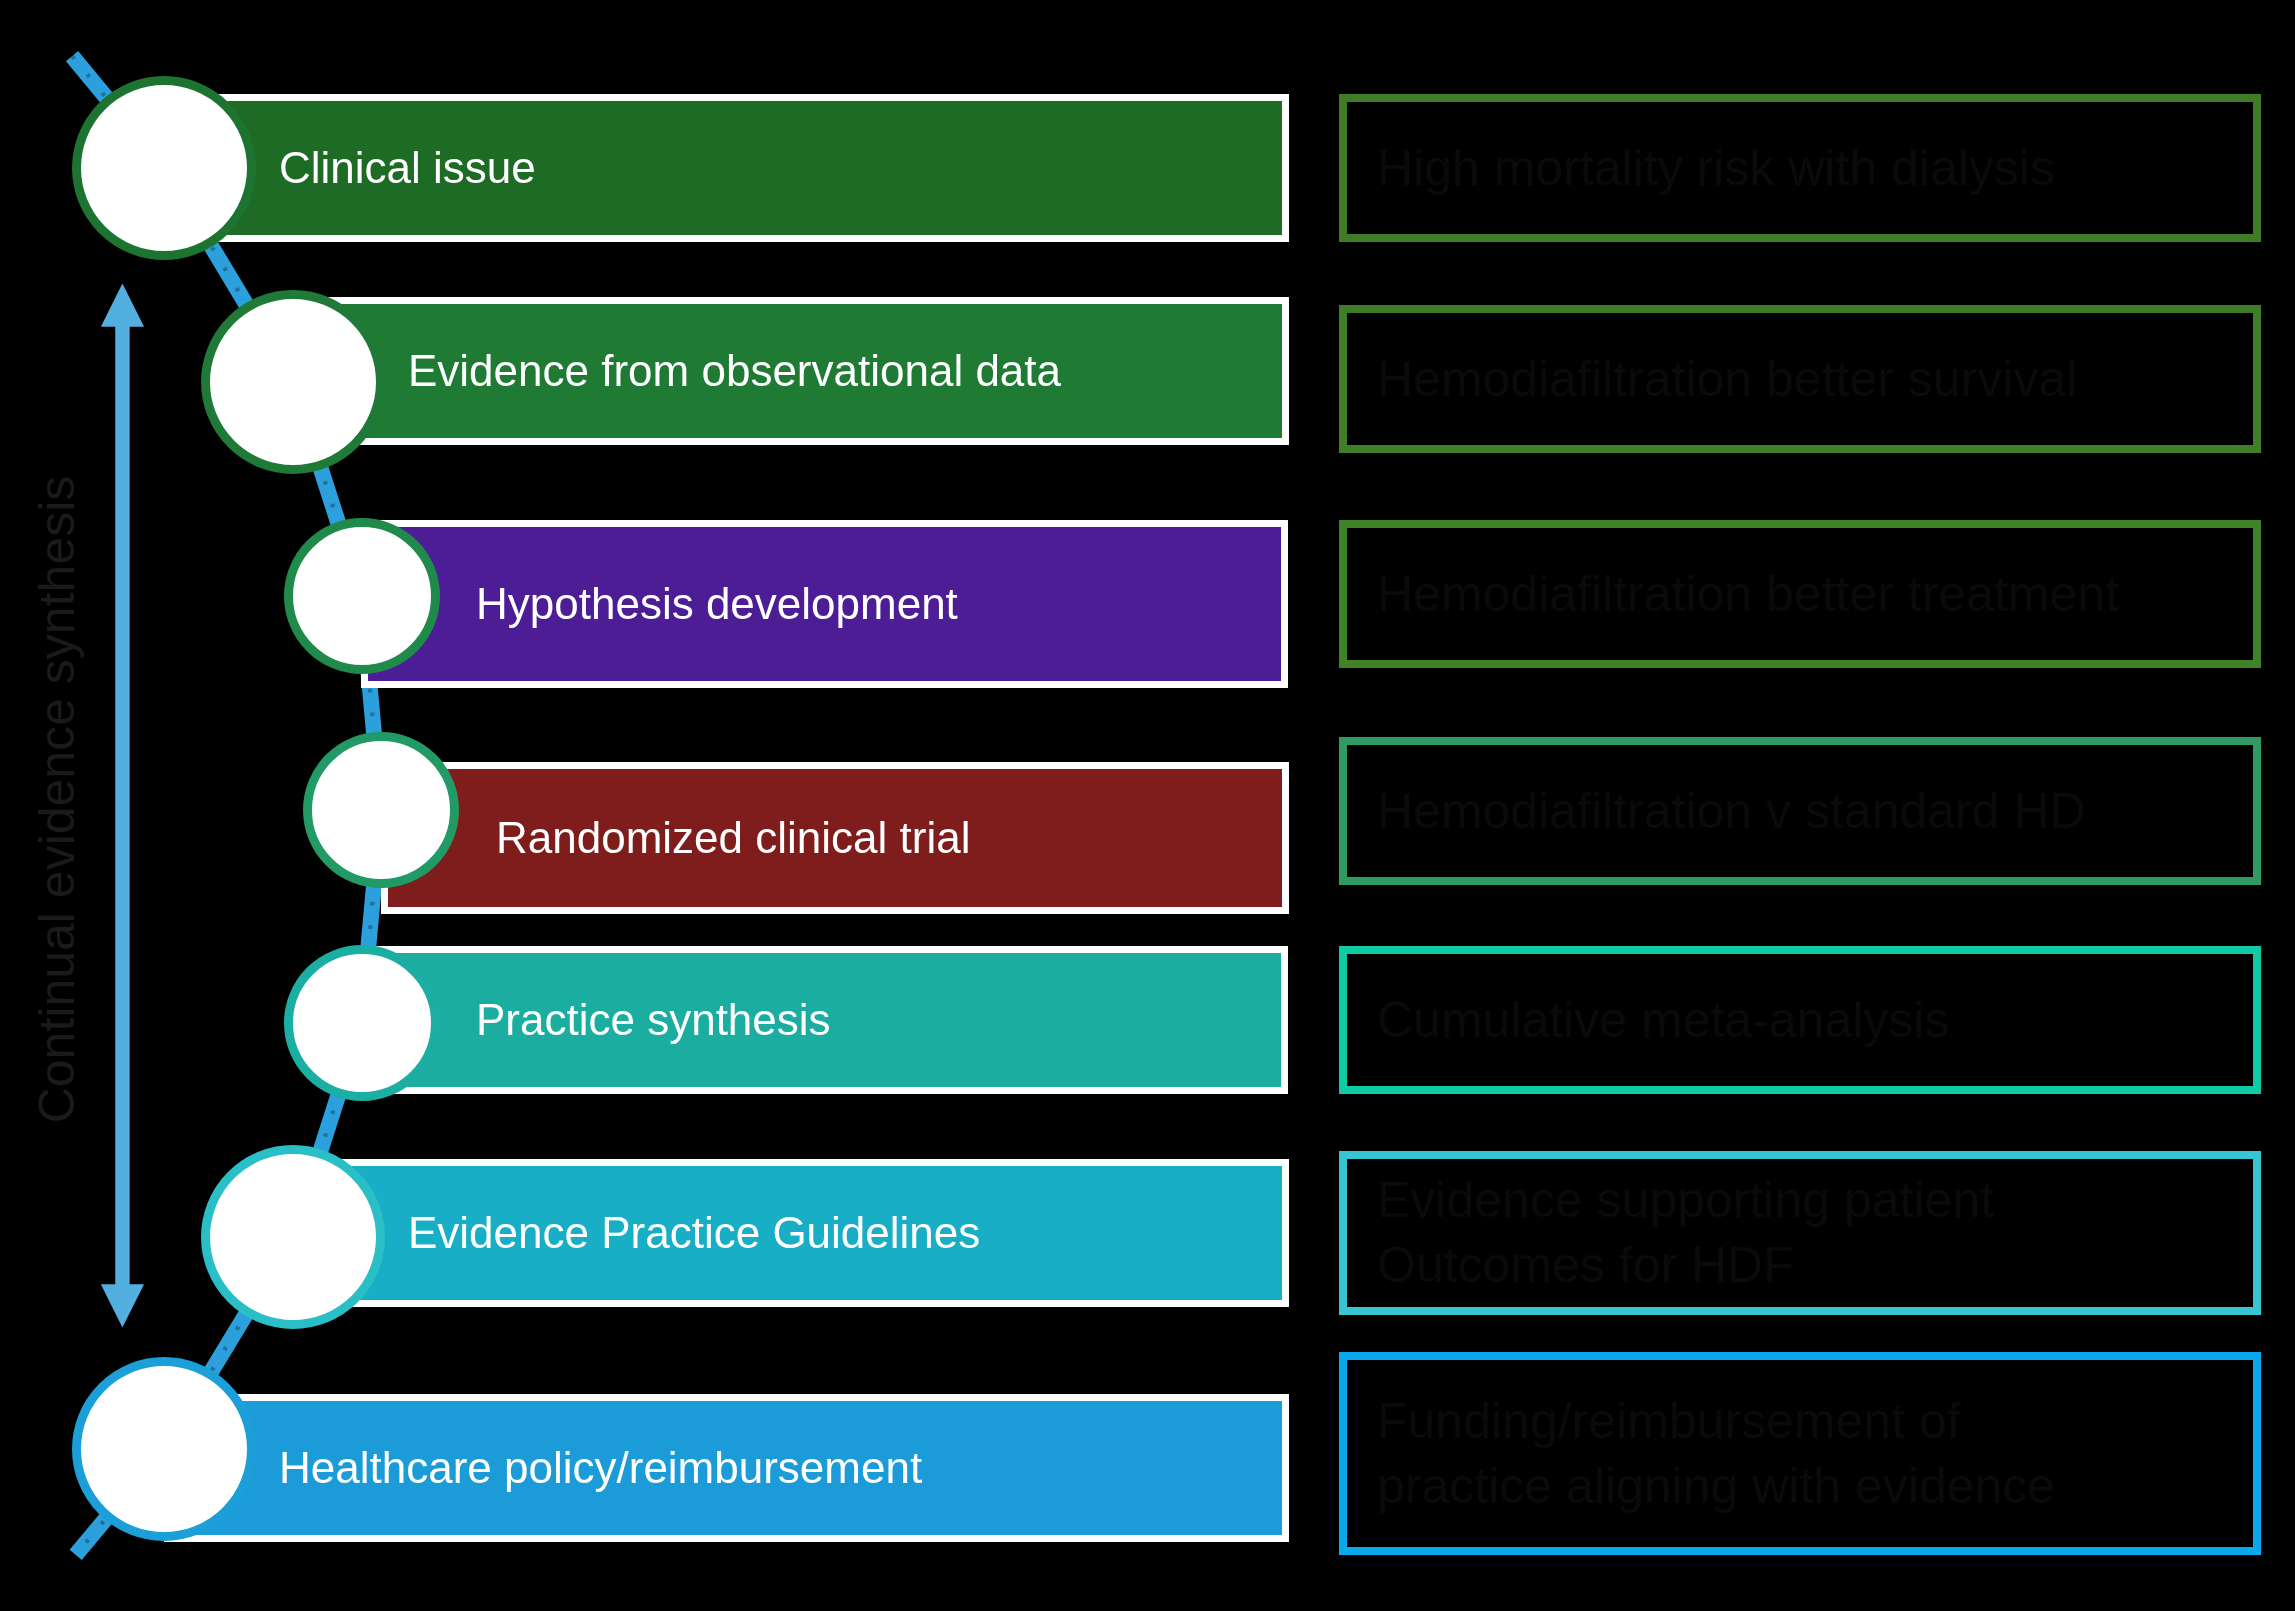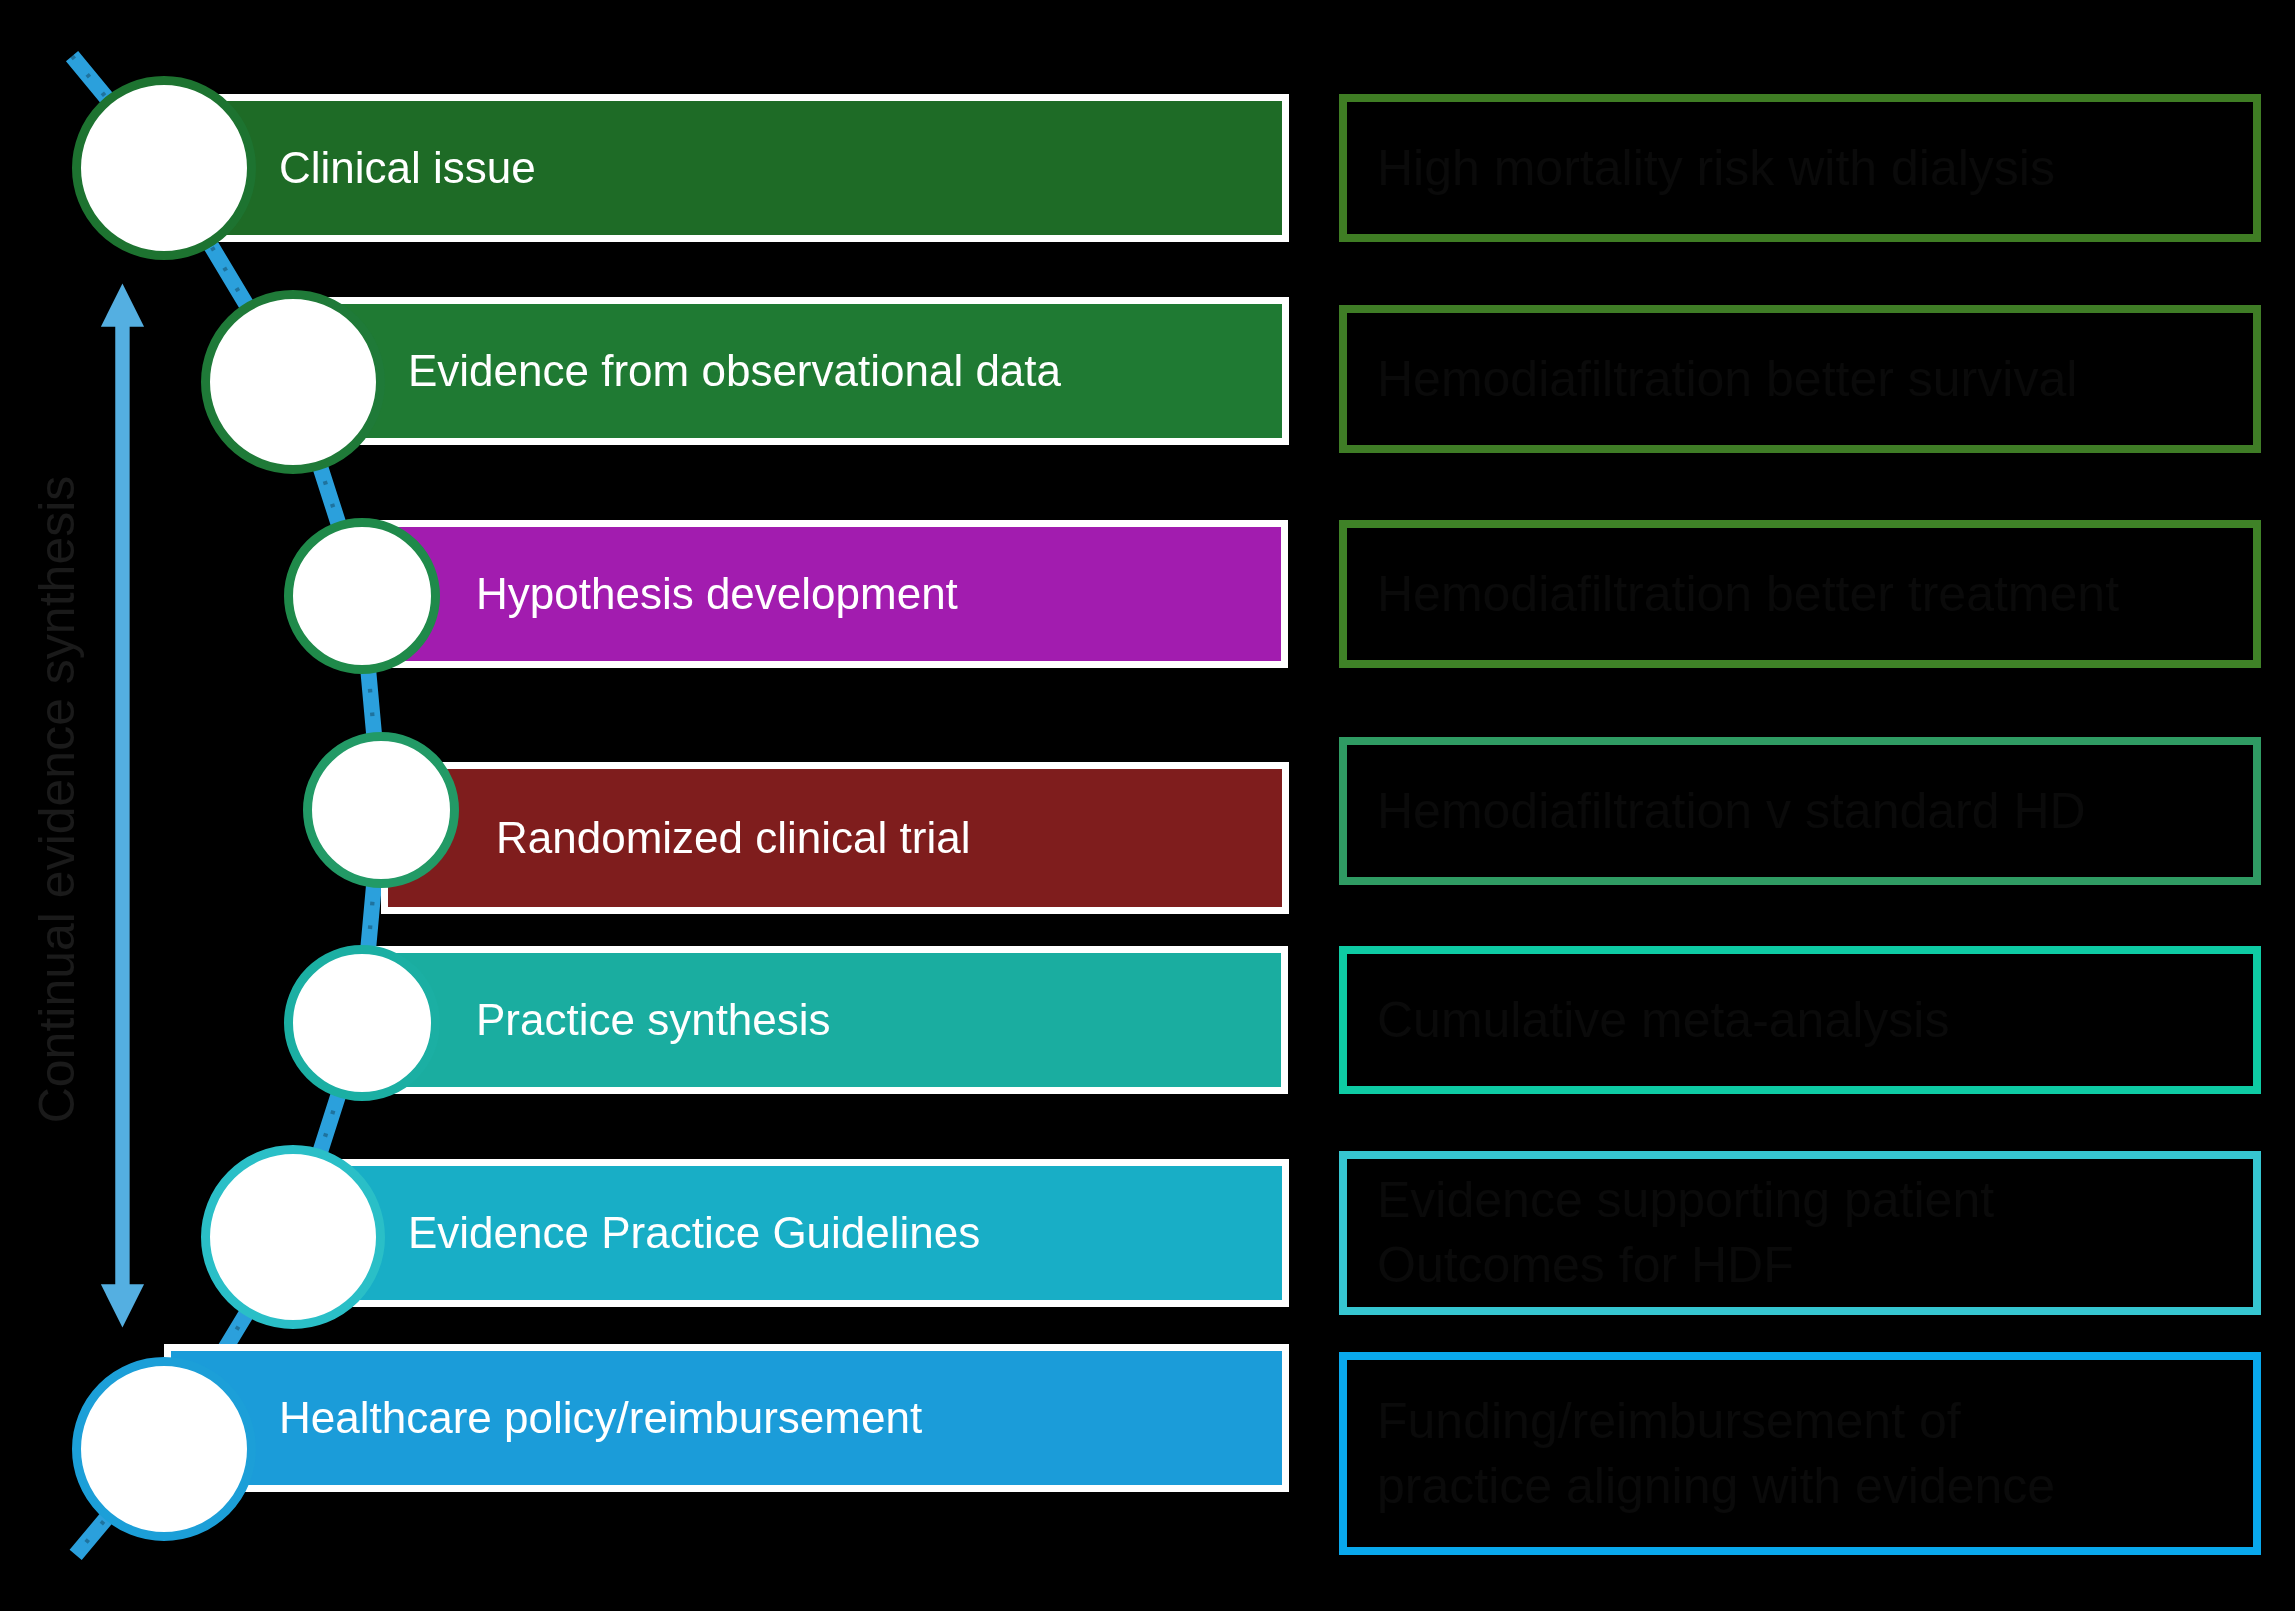--- a/index.html
+++ b/index.html
@@ -101,21 +101,21 @@
     <div class="bar" style="left: 293px; top: 297px; width: 996px; height: 148px; background: rgb(31, 122, 51); border-color: rgb(255, 255, 255);">
       <span class="bar-label" style="color: rgb(255, 255, 255);">Evidence from observational data</span>
     </div>
     <div class="circle" style="left: 201px; top: 290px; width: 184px; height: 184px; border-width: 9.4px; border-color: rgb(31, 122, 56);"></div>
     <div class="note" style="top: 305px; height: 148px; border-color: rgb(63, 125, 38);">
           <div class="note-line" style="color: rgb(10, 10, 10);">Hemodiafiltration better survival</div>
         </div>
   </div>
 
   <div class="row">
-    <div class="bar" style="left: 361px; top: 520px; width: 927px; height: 148px; background: #a21caf; border-color: rgb(255, 255, 255);">
+    <div class="bar" style="left: 361px; top: 520px; width: 927px; height: 168px; background: #4c1d95; border-color: rgb(255, 255, 255);">
       <span class="bar-label" style="color: rgb(255, 255, 255);">Hypothesis development</span>
     </div>
     <div class="circle" style="left: 284px; top: 518px; width: 156px; height: 156px; border-width: 9.4px; border-color: rgb(31, 138, 74);"></div>
     <div class="note" style="top: 520px; height: 148px; border-color: rgb(63, 130, 39);">
           <div class="note-line" style="color: rgb(10, 10, 10);">Hemodiafiltration better treatment</div>
         </div>
   </div>
 
   <div class="row">
     <div class="bar" style="left: 381px; top: 737px; width: 908px; height: 152px; background: #7f1d1d; border-color: rgb(255, 255, 255); margin-top: 25px;">
@@ -142,21 +142,21 @@
       <span class="bar-label" style="color: rgb(255, 255, 255);">Evidence Practice Guidelines</span>
     </div>
     <div class="circle" style="left: 201px; top: 1145px; width: 184px; height: 184px; border-width: 9.4px; border-color: rgb(42, 191, 199);"></div>
     <div class="note" style="top: 1151px; height: 164px; border-color: rgb(54, 198, 209);">
           <div class="note-line" style="color: rgb(10, 10, 10);">Evidence supporting patient</div>
           <div class="note-line" style="color: rgb(10, 10, 10);">Outcomes for HDF</div>
         </div>
   </div>
 
   <div class="row">
-    <div class="bar" style="left: 164px; top: 1344px; width: 1125px; height: 148px; background: rgb(27, 156, 217); border-color: rgb(255, 255, 255);">
+    <div class="bar" style="left: 164px; top: 1394px; width: 1125px; height: 148px; background: rgb(27, 156, 217); border-color: rgb(255, 255, 255);">
       <span class="bar-label" style="color: rgb(255, 255, 255);">Healthcare policy/reimbursement</span>
     </div>
     <div class="circle" style="left: 72px; top: 1357px; width: 184px; height: 184px; border-width: 9.4px; border-color: rgb(28, 159, 216);"></div>
     <div class="note" style="top: 1352px; height: 203px; border-color: rgb(9, 168, 236);">
           <div class="note-line" style="color: rgb(10, 10, 10);">Funding/reimbursement of</div>
           <div class="note-line" style="color: rgb(10, 10, 10);">practice aligning with evidence</div>
         </div>
   </div>
 </div>
 </div>

